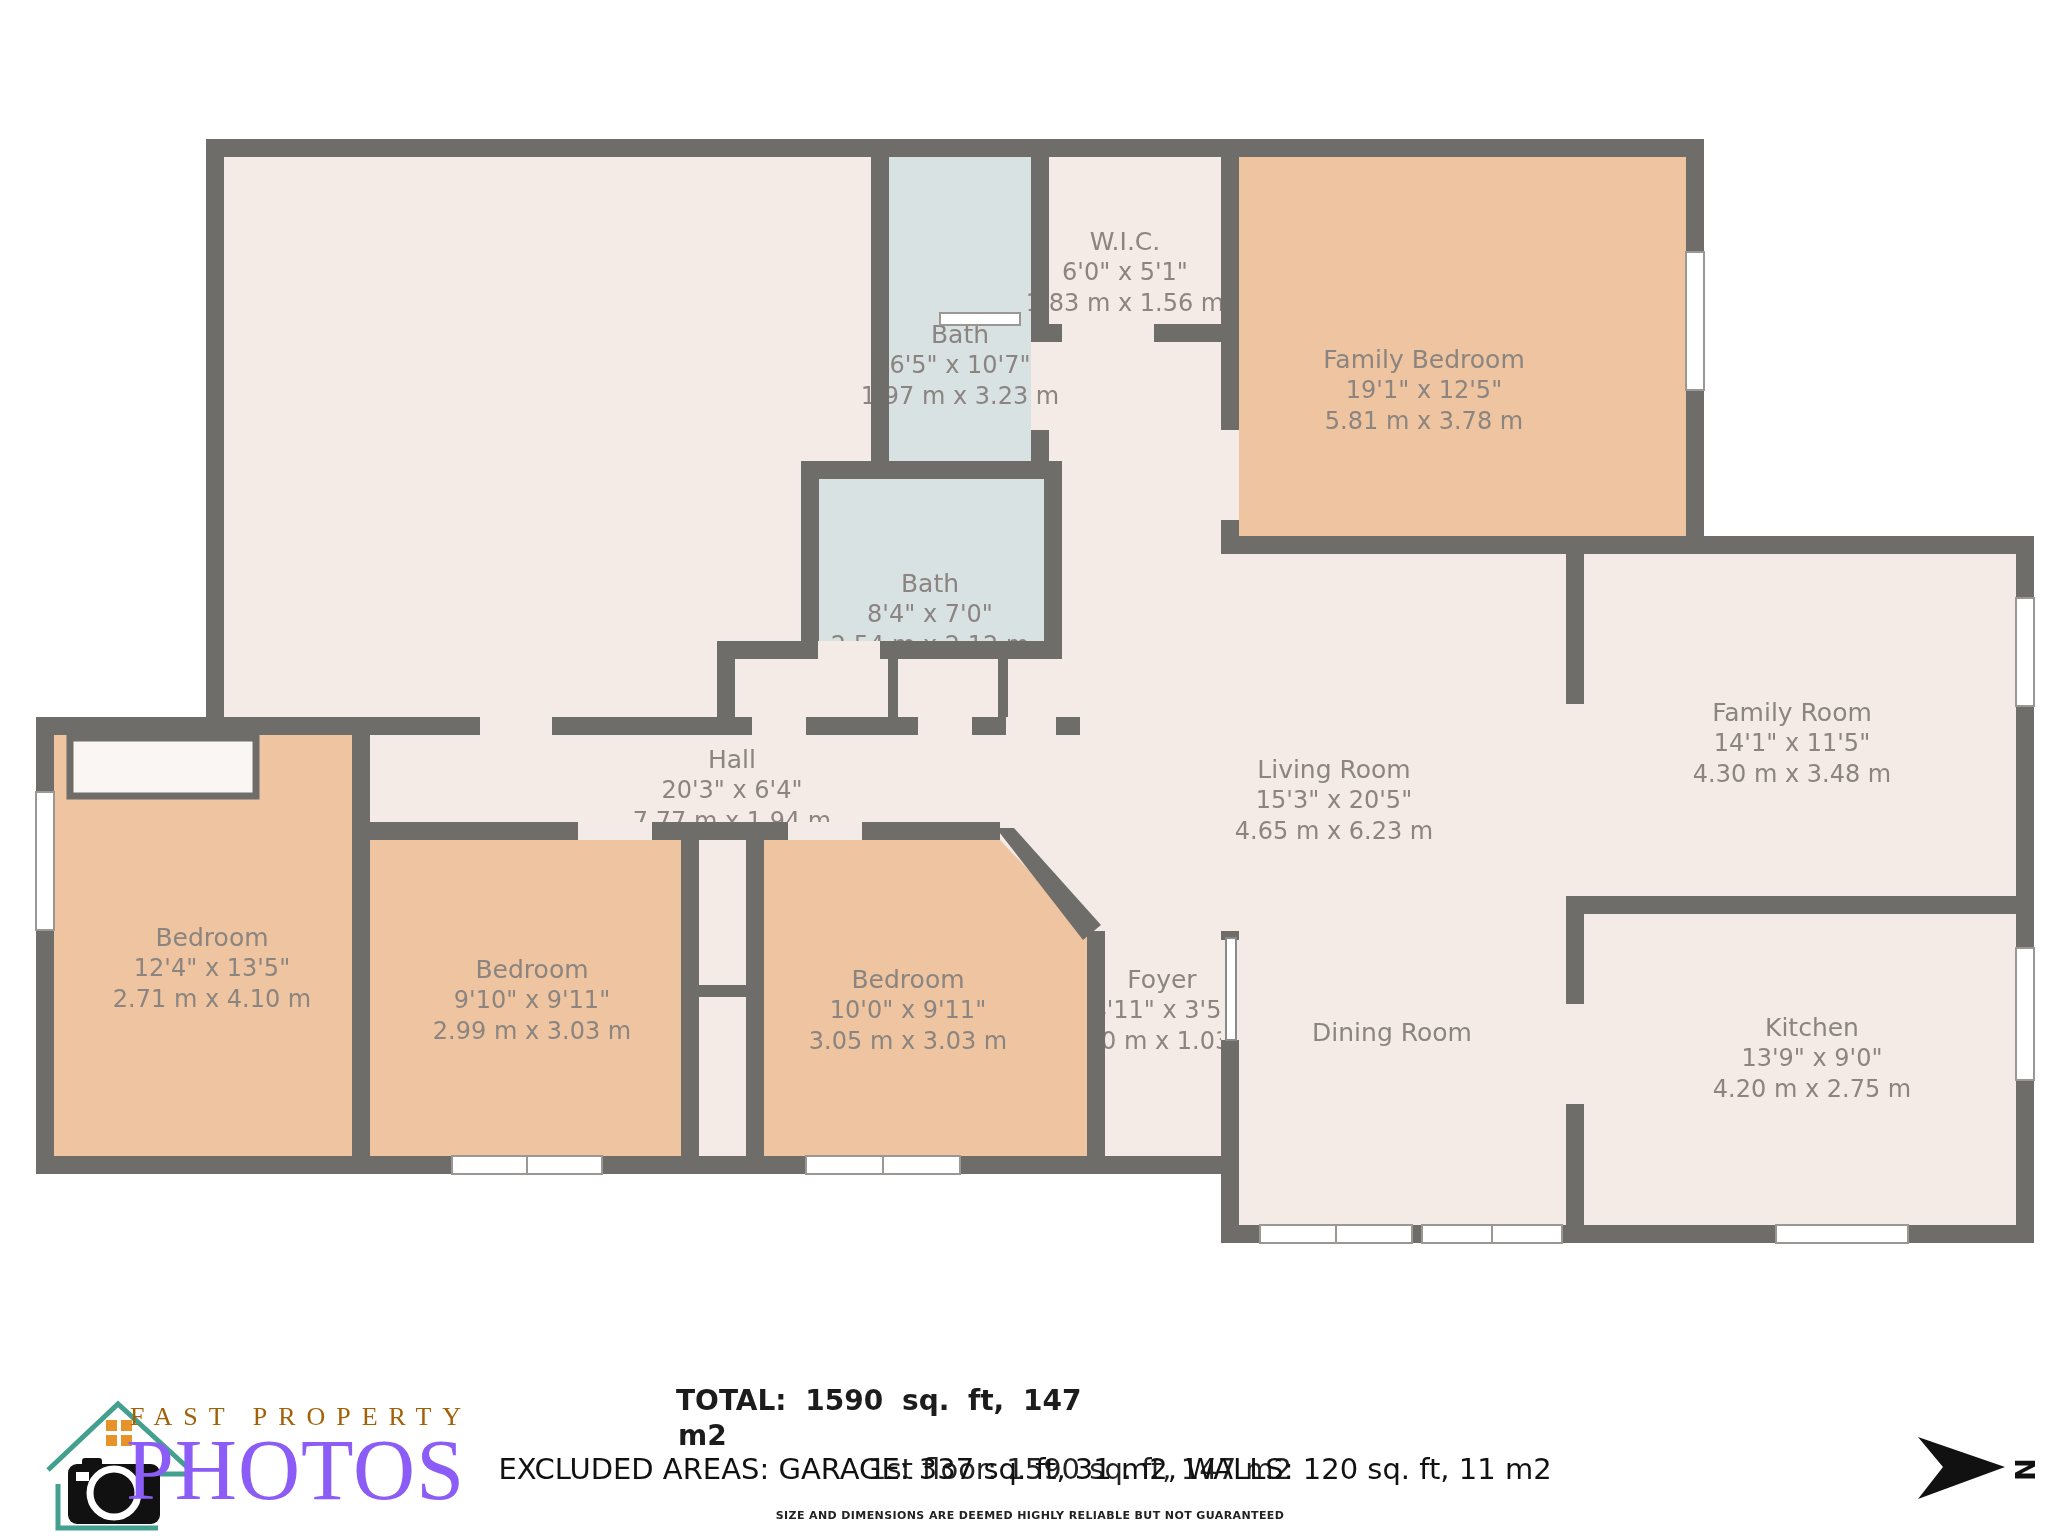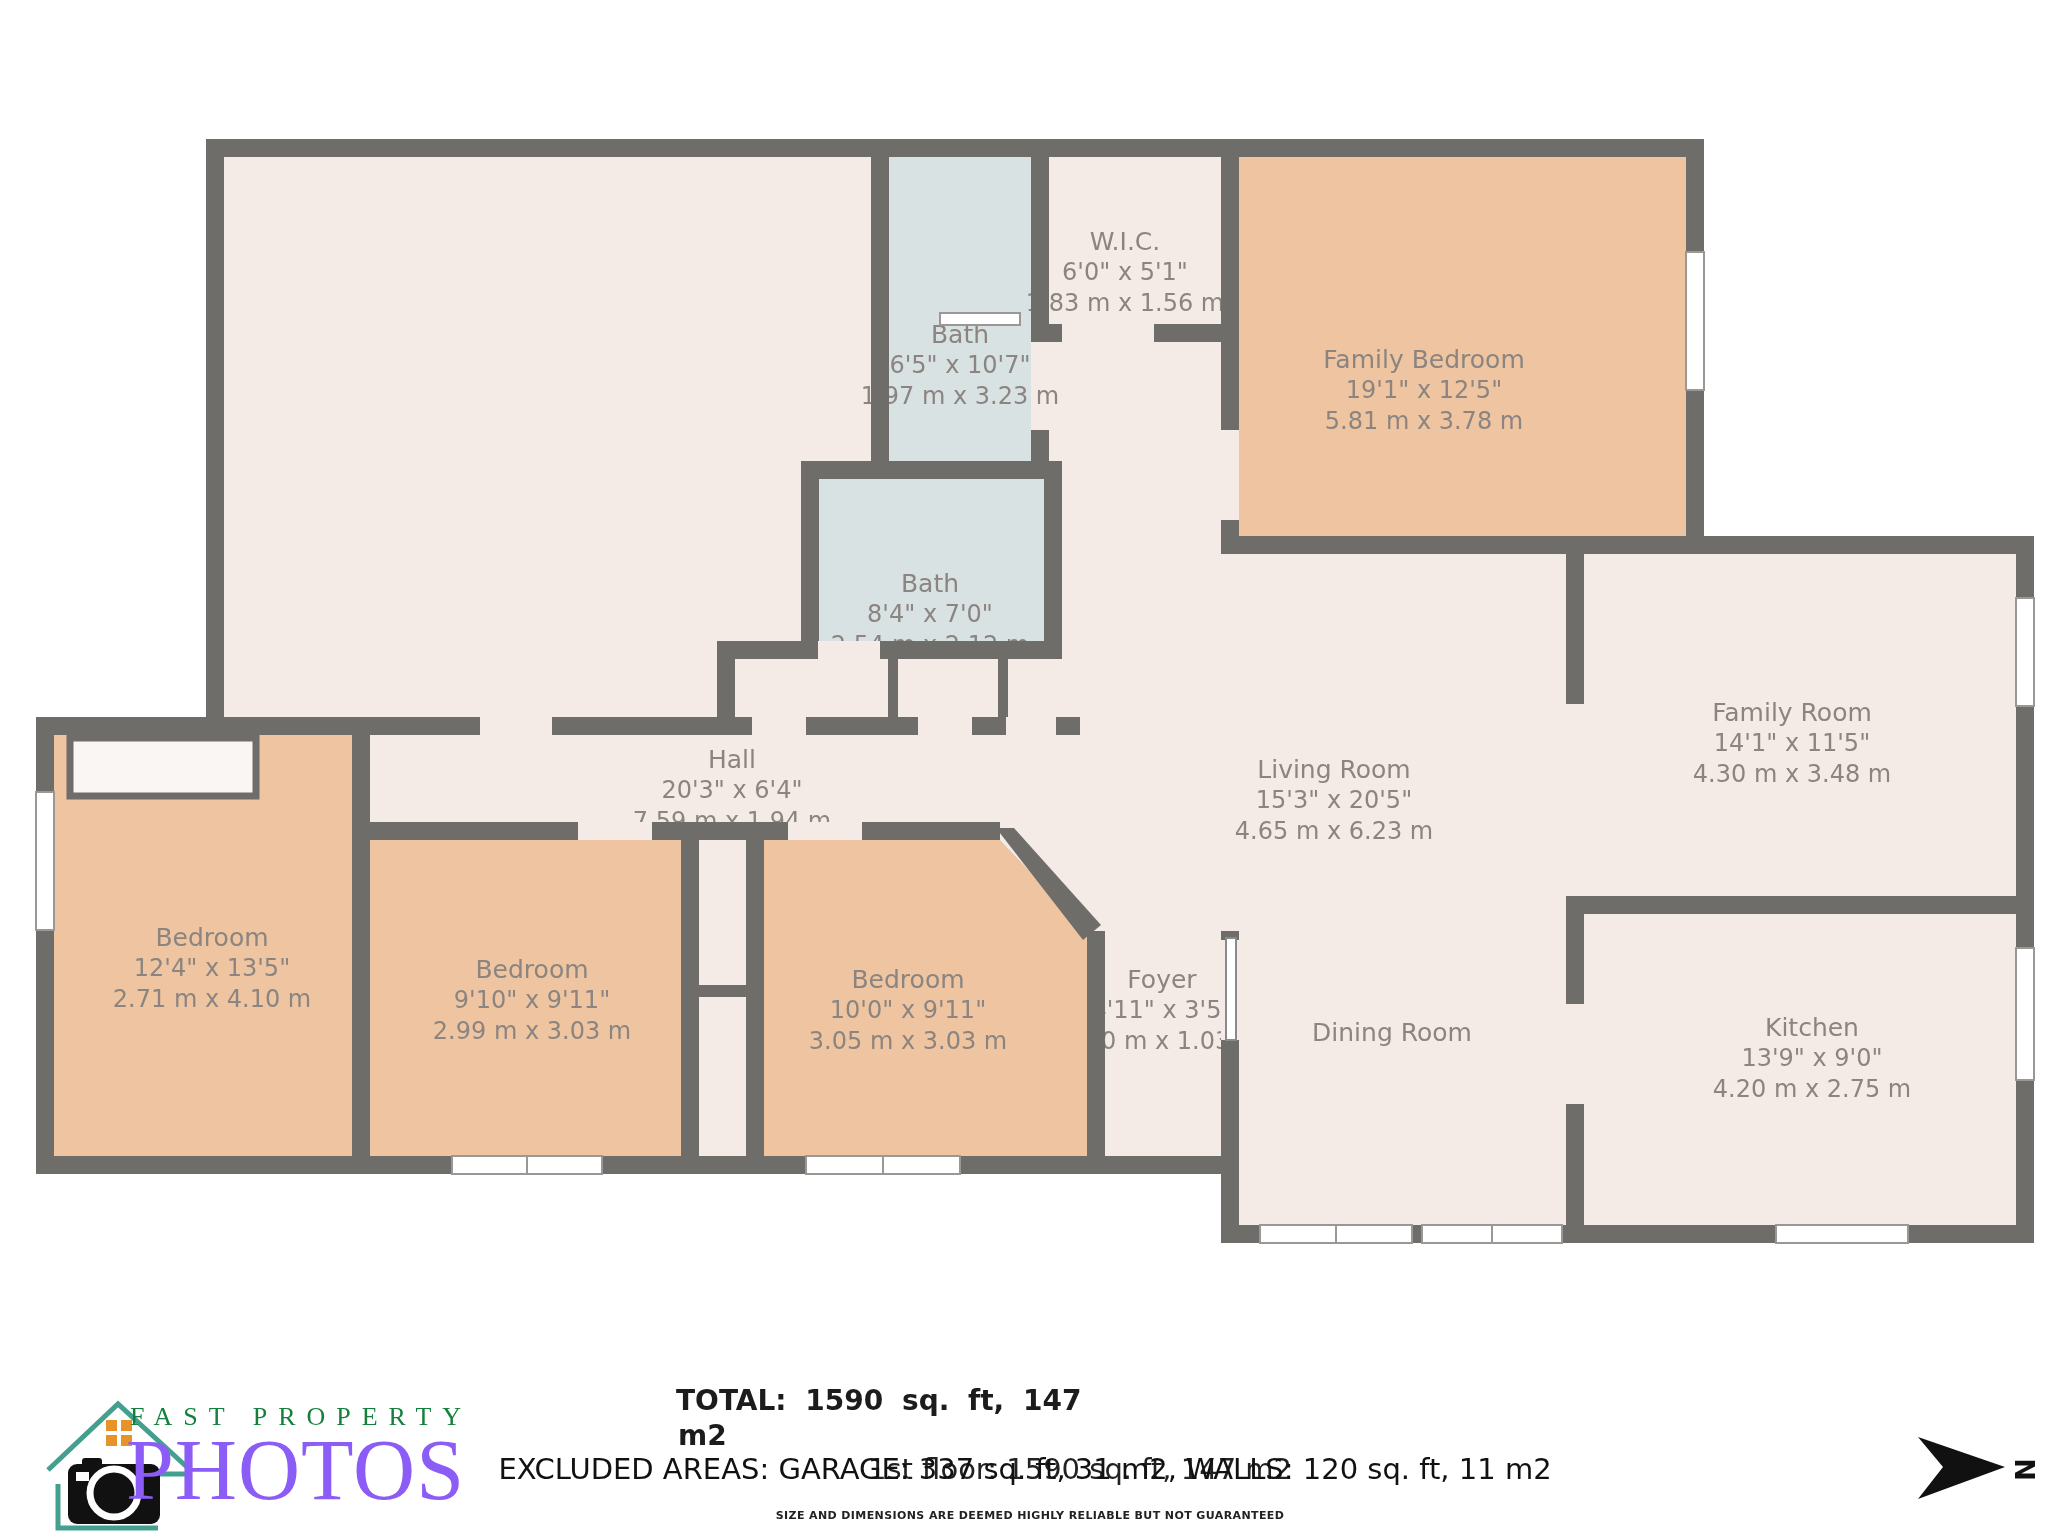--- a/index.html
+++ b/index.html
@@ -35,21 +35,21 @@
   #foyer-clip .rlabel{left:75px;top:58px;}
   .footer-text{position:absolute;color:var(--ink);z-index:3;white-space:nowrap;}
   #total-line1{left:676px;top:1384px;font-size:28px;font-weight:bold;word-spacing:9px;}
   #total-line2{left:678px;top:1419px;font-size:28px;font-weight:bold;}
   #floor-total-line{left:1080px;top:1452px;font-size:29px;transform:translateX(-50%);color:#222;}
   #excluded-line{left:1025px;top:1452px;font-size:29px;transform:translateX(-50%);color:#111;}
   #disclaimer{left:1030px;top:1509px;font-size:11px;font-weight:bold;letter-spacing:.4px;transform:translateX(-50%);color:#222;}
   #logo{position:absolute;left:40px;top:1392px;width:420px;height:140px;z-index:3;}
   #brand-line1{
     position:absolute;left:130px;top:1402px;font-family:"Liberation Serif","DejaVu Serif",serif;
-    font-size:26px;letter-spacing:11px;color:#15803d;z-index:4;white-space:nowrap;
+    font-size:26px;letter-spacing:11px;color:#a16207;z-index:4;white-space:nowrap;
   }
   #brand-line2{
     position:absolute;left:126px;top:1420px;font-family:Liberation Serif, serif;
     font-size:86px;color:#8b5cf6;z-index:4;letter-spacing:1px;white-space:nowrap;
   }
   #compass{position:absolute;left:1905px;top:1428px;width:140px;height:90px;z-index:3;}
   #compass .n{
     position:absolute;left:108px;top:26px;font-size:27px;font-weight:bold;color:#111;
     transform:rotate(90deg);font-family:"DejaVu Sans",sans-serif;
   }
@@ -92,21 +92,21 @@
 
     <div class="rlabel" style="left:930px;top:614px">
       <div class="rname">Bath</div>
       <div class="rdim">8'4" x 7'0"</div>
       <div class="rdim">2.54 m x 2.12 m</div>
     </div>
 
     <div class="rlabel" style="left:732px;top:790px">
       <div class="rname">Hall</div>
       <div class="rdim">20'3" x 6'4"</div>
-      <div class="rdim">7.59 m x 1.94 m</div>
+      <div class="rdim">7.77 m x 1.94 m</div>
     </div>
 
     <div class="rlabel" style="left:1334px;top:800px">
       <div class="rname">Living Room</div>
       <div class="rdim">15'3" x 20'5"</div>
       <div class="rdim">4.65 m x 6.23 m</div>
     </div>
 
     <div class="rlabel" style="left:1792px;top:743px">
       <div class="rname">Family Room</div>

